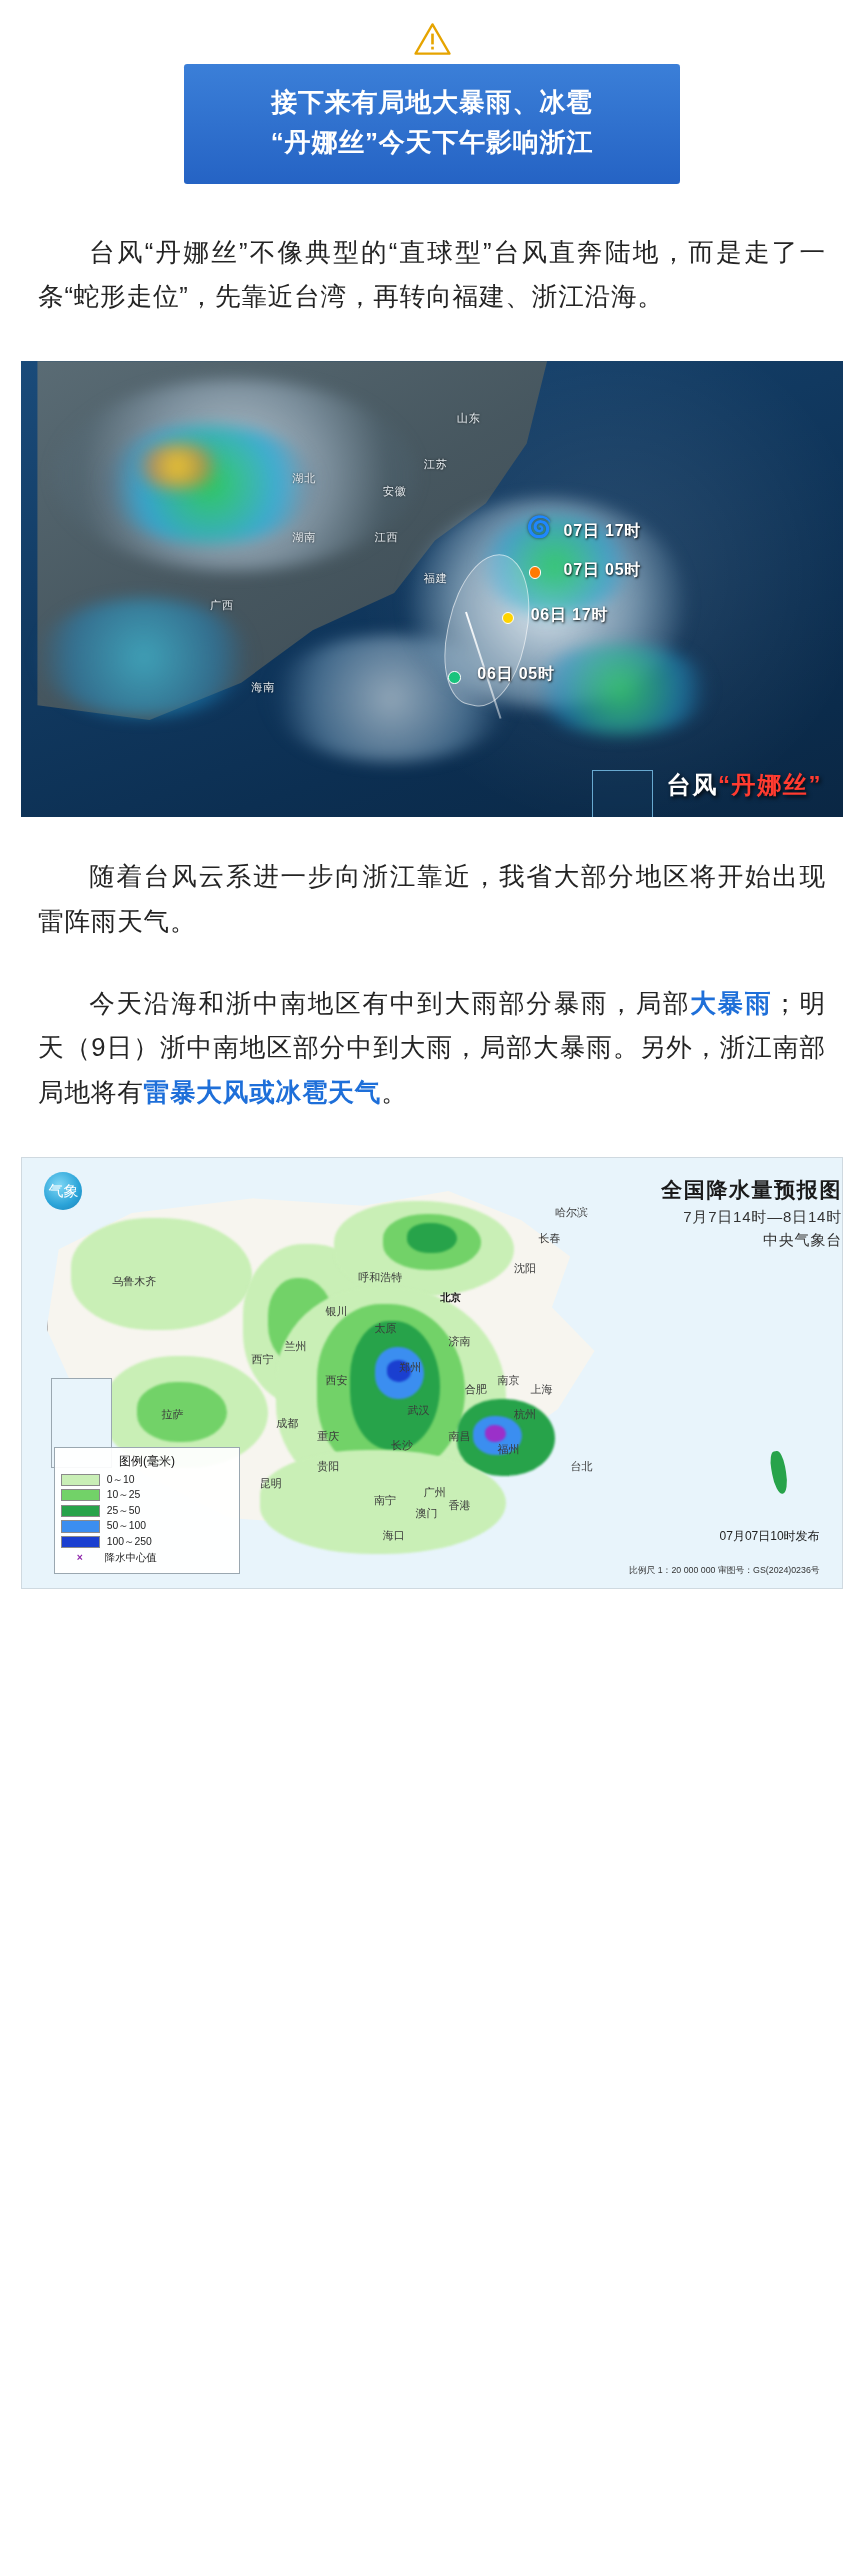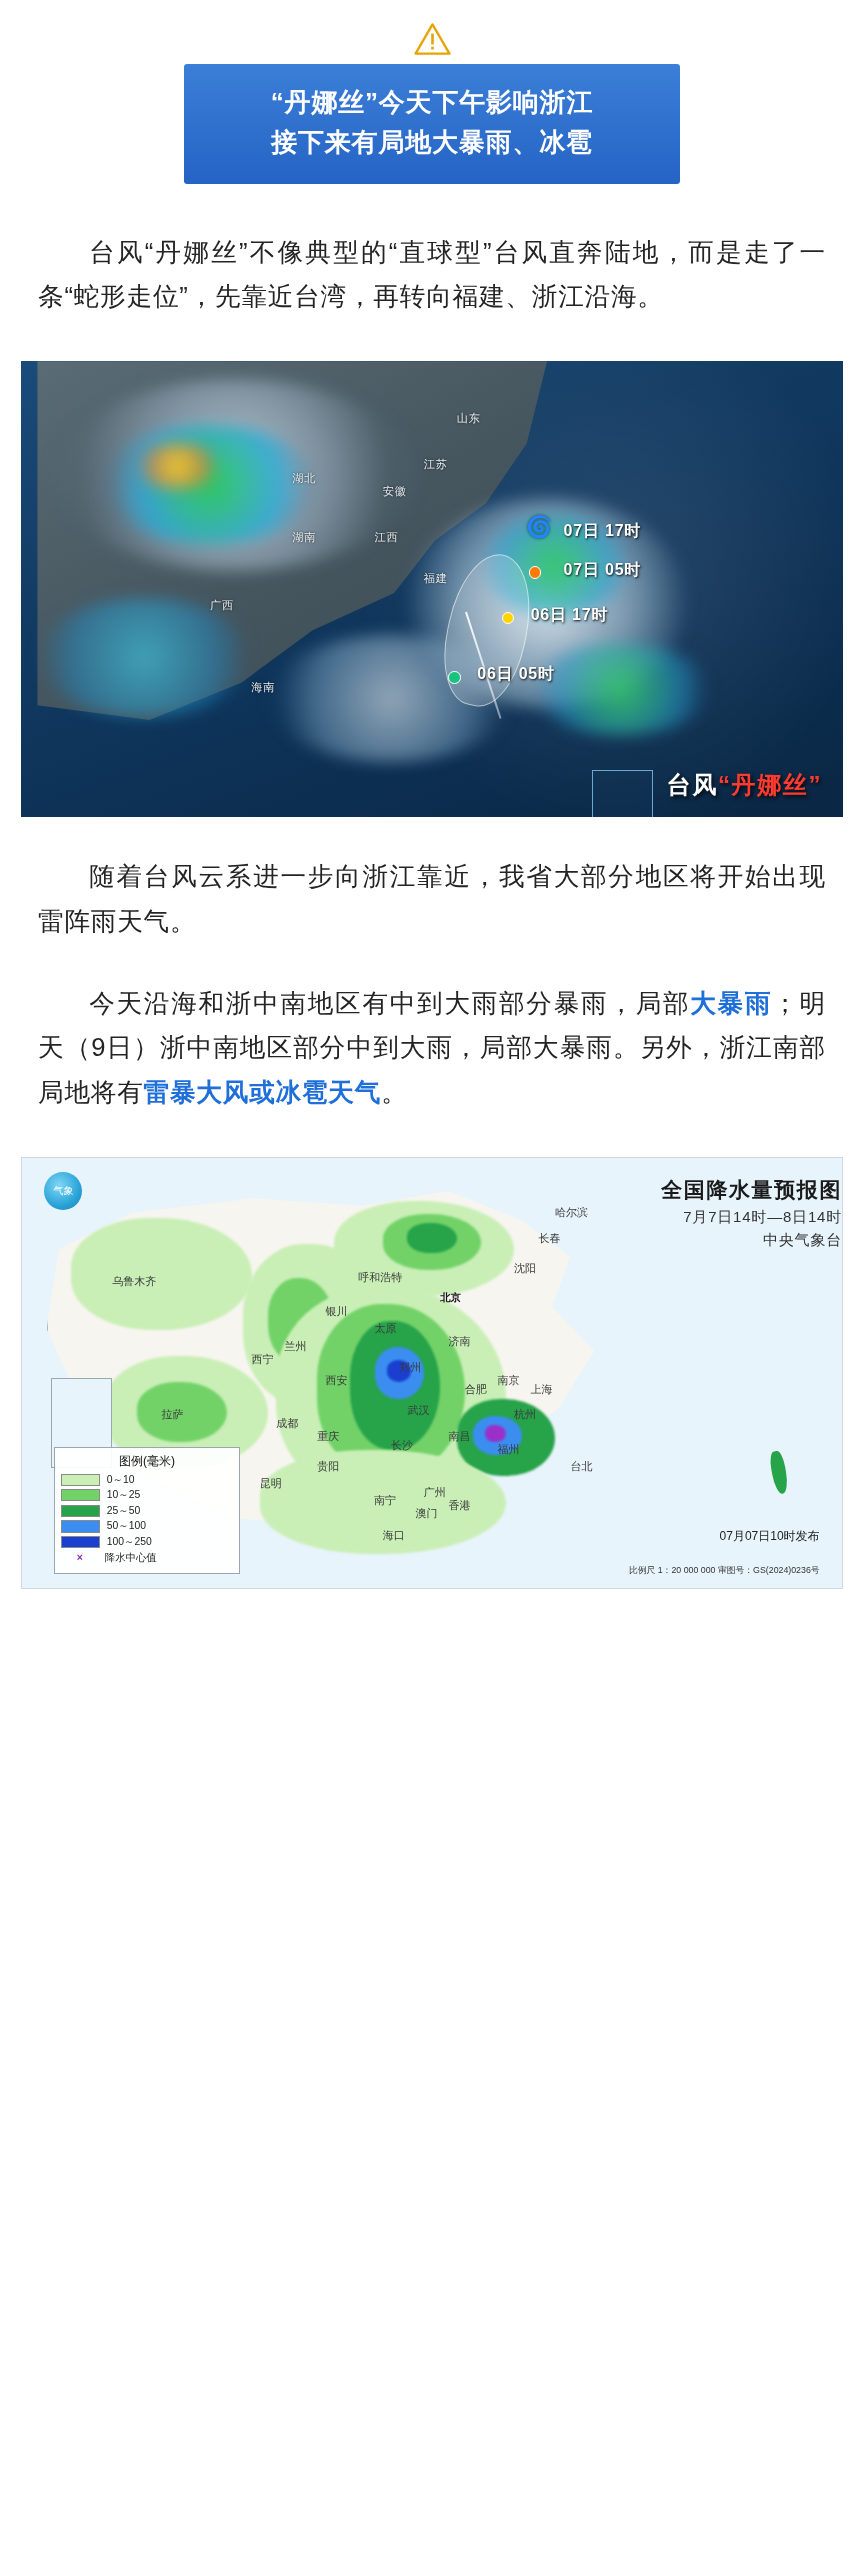--- a/index.html
+++ b/index.html
@@ -243,21 +243,21 @@
   .rain-title .t1 { font-size: 21px; color: #1a1a1a; letter-spacing: 1.6px; }
   .rain-title .t2 { font-size: 15px; color: #333; margin-top: 4.8px; letter-spacing: 0.8px; font-weight: normal; padding-left: 28px;}
   .rain-title .t3 { font-size: 15px; color: #333; margin-top: 3.2px; letter-spacing: 0.8px; font-weight: normal;}
   .rain-logo {
     position: absolute;
     left: 22.4px; top: 14.4px;
     width: 38px; height: 38px;
     border-radius: 50%;
     background: radial-gradient(circle at 40% 35%, #7fd7f5 0%, #2aa3d8 60%, #1b7fb5 100%);
     color: #fff;
-    font-size: 10px;
+    font-size: 15px;
     display: flex; align-items: center; justify-content: center;
   }
   .rain-city {
     position: absolute;
     font-size: 11px;
     color: #3a3a3a;
   }
   .rain-city.cap { font-weight: bold; font-size: 10.4px; color: #111; }
 
   .legend {
@@ -330,22 +330,22 @@
 
   <div class="warn-wrap">
     <svg class="warn-icon" viewBox="0 0 48 44">
       <path d="M24 3 L46 41 L2 41 Z" fill="none" stroke="#e6a400" stroke-width="3" stroke-linejoin="round"></path>
       <rect x="22.3" y="15" width="3.4" height="14" fill="#e6a400"></rect>
       <rect x="22.3" y="32" width="3.4" height="3.6" fill="#e6a400"></rect>
     </svg>
   </div>
 
   <div class="banner">
+    <div>接下来有局地大暴雨、冰雹</div>
     <div>“丹娜丝”今天下午影响浙江</div>
-    <div>接下来有局地大暴雨、冰雹</div>
   </div>
 
   <div class="content">
 
     <p class="para first">
       <span>台风“丹娜丝”不像典型的“直球型”台风直奔陆地，而是走了一条“蛇形走位”，先靠近台湾，再转向福建、浙江沿海。</span>
     </p>
 
   </div>
 

